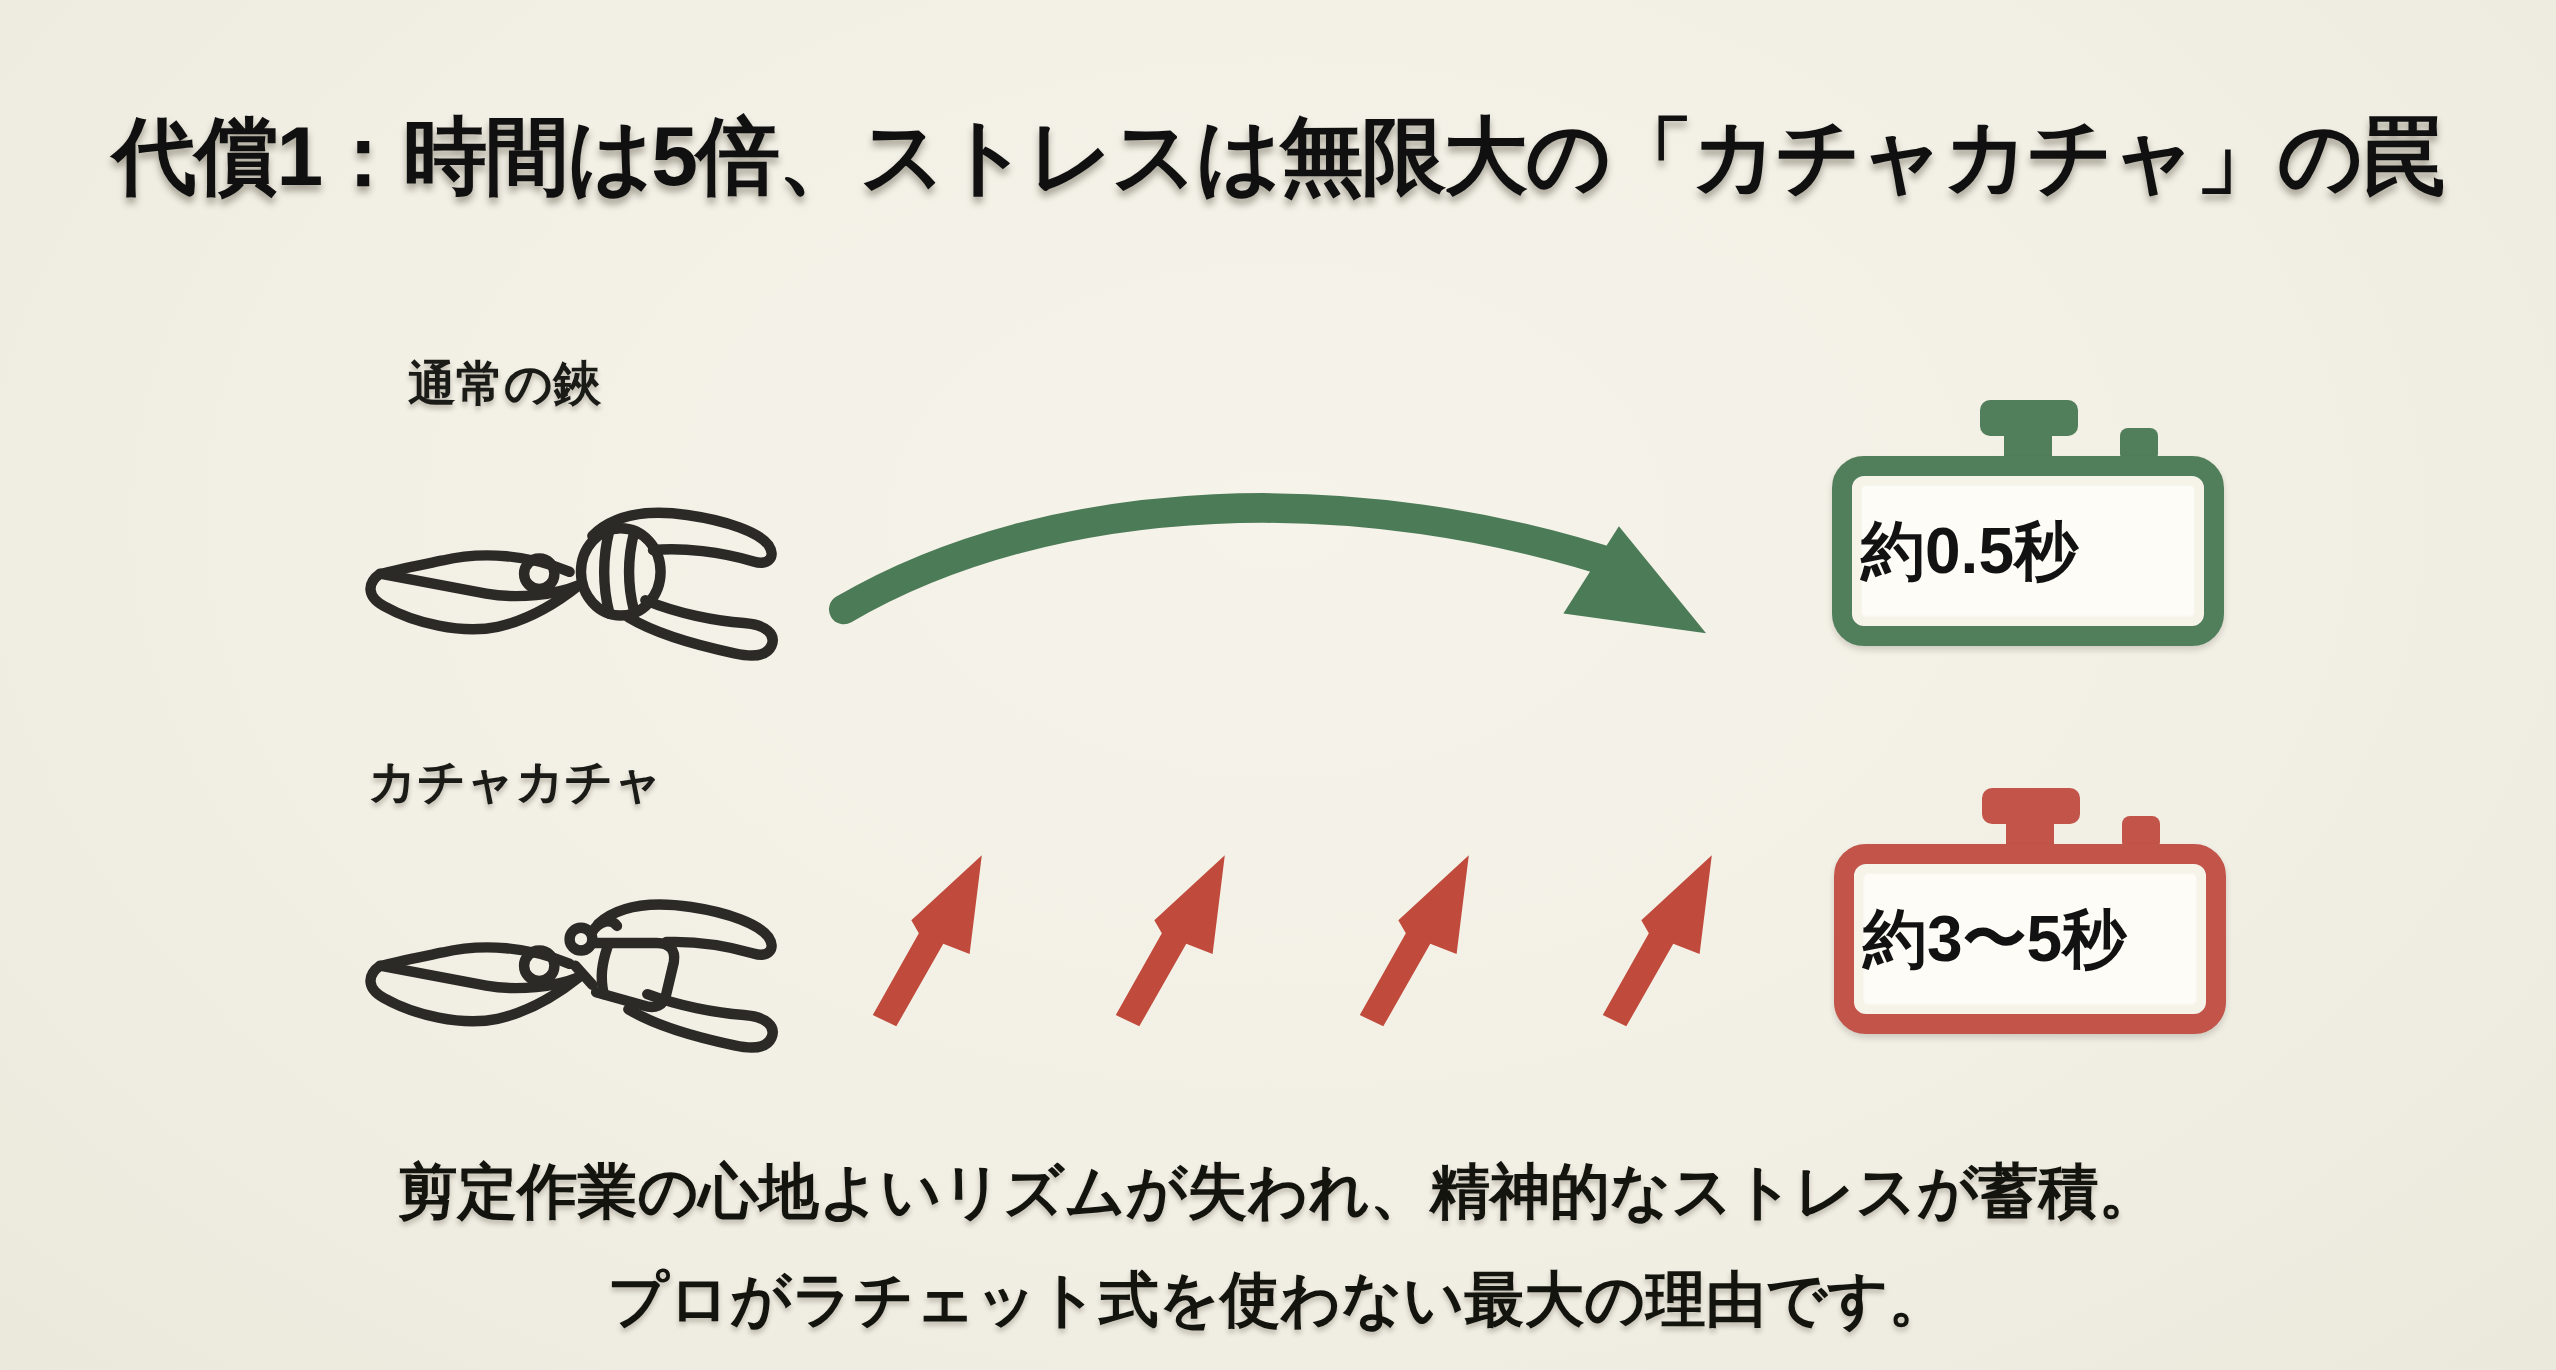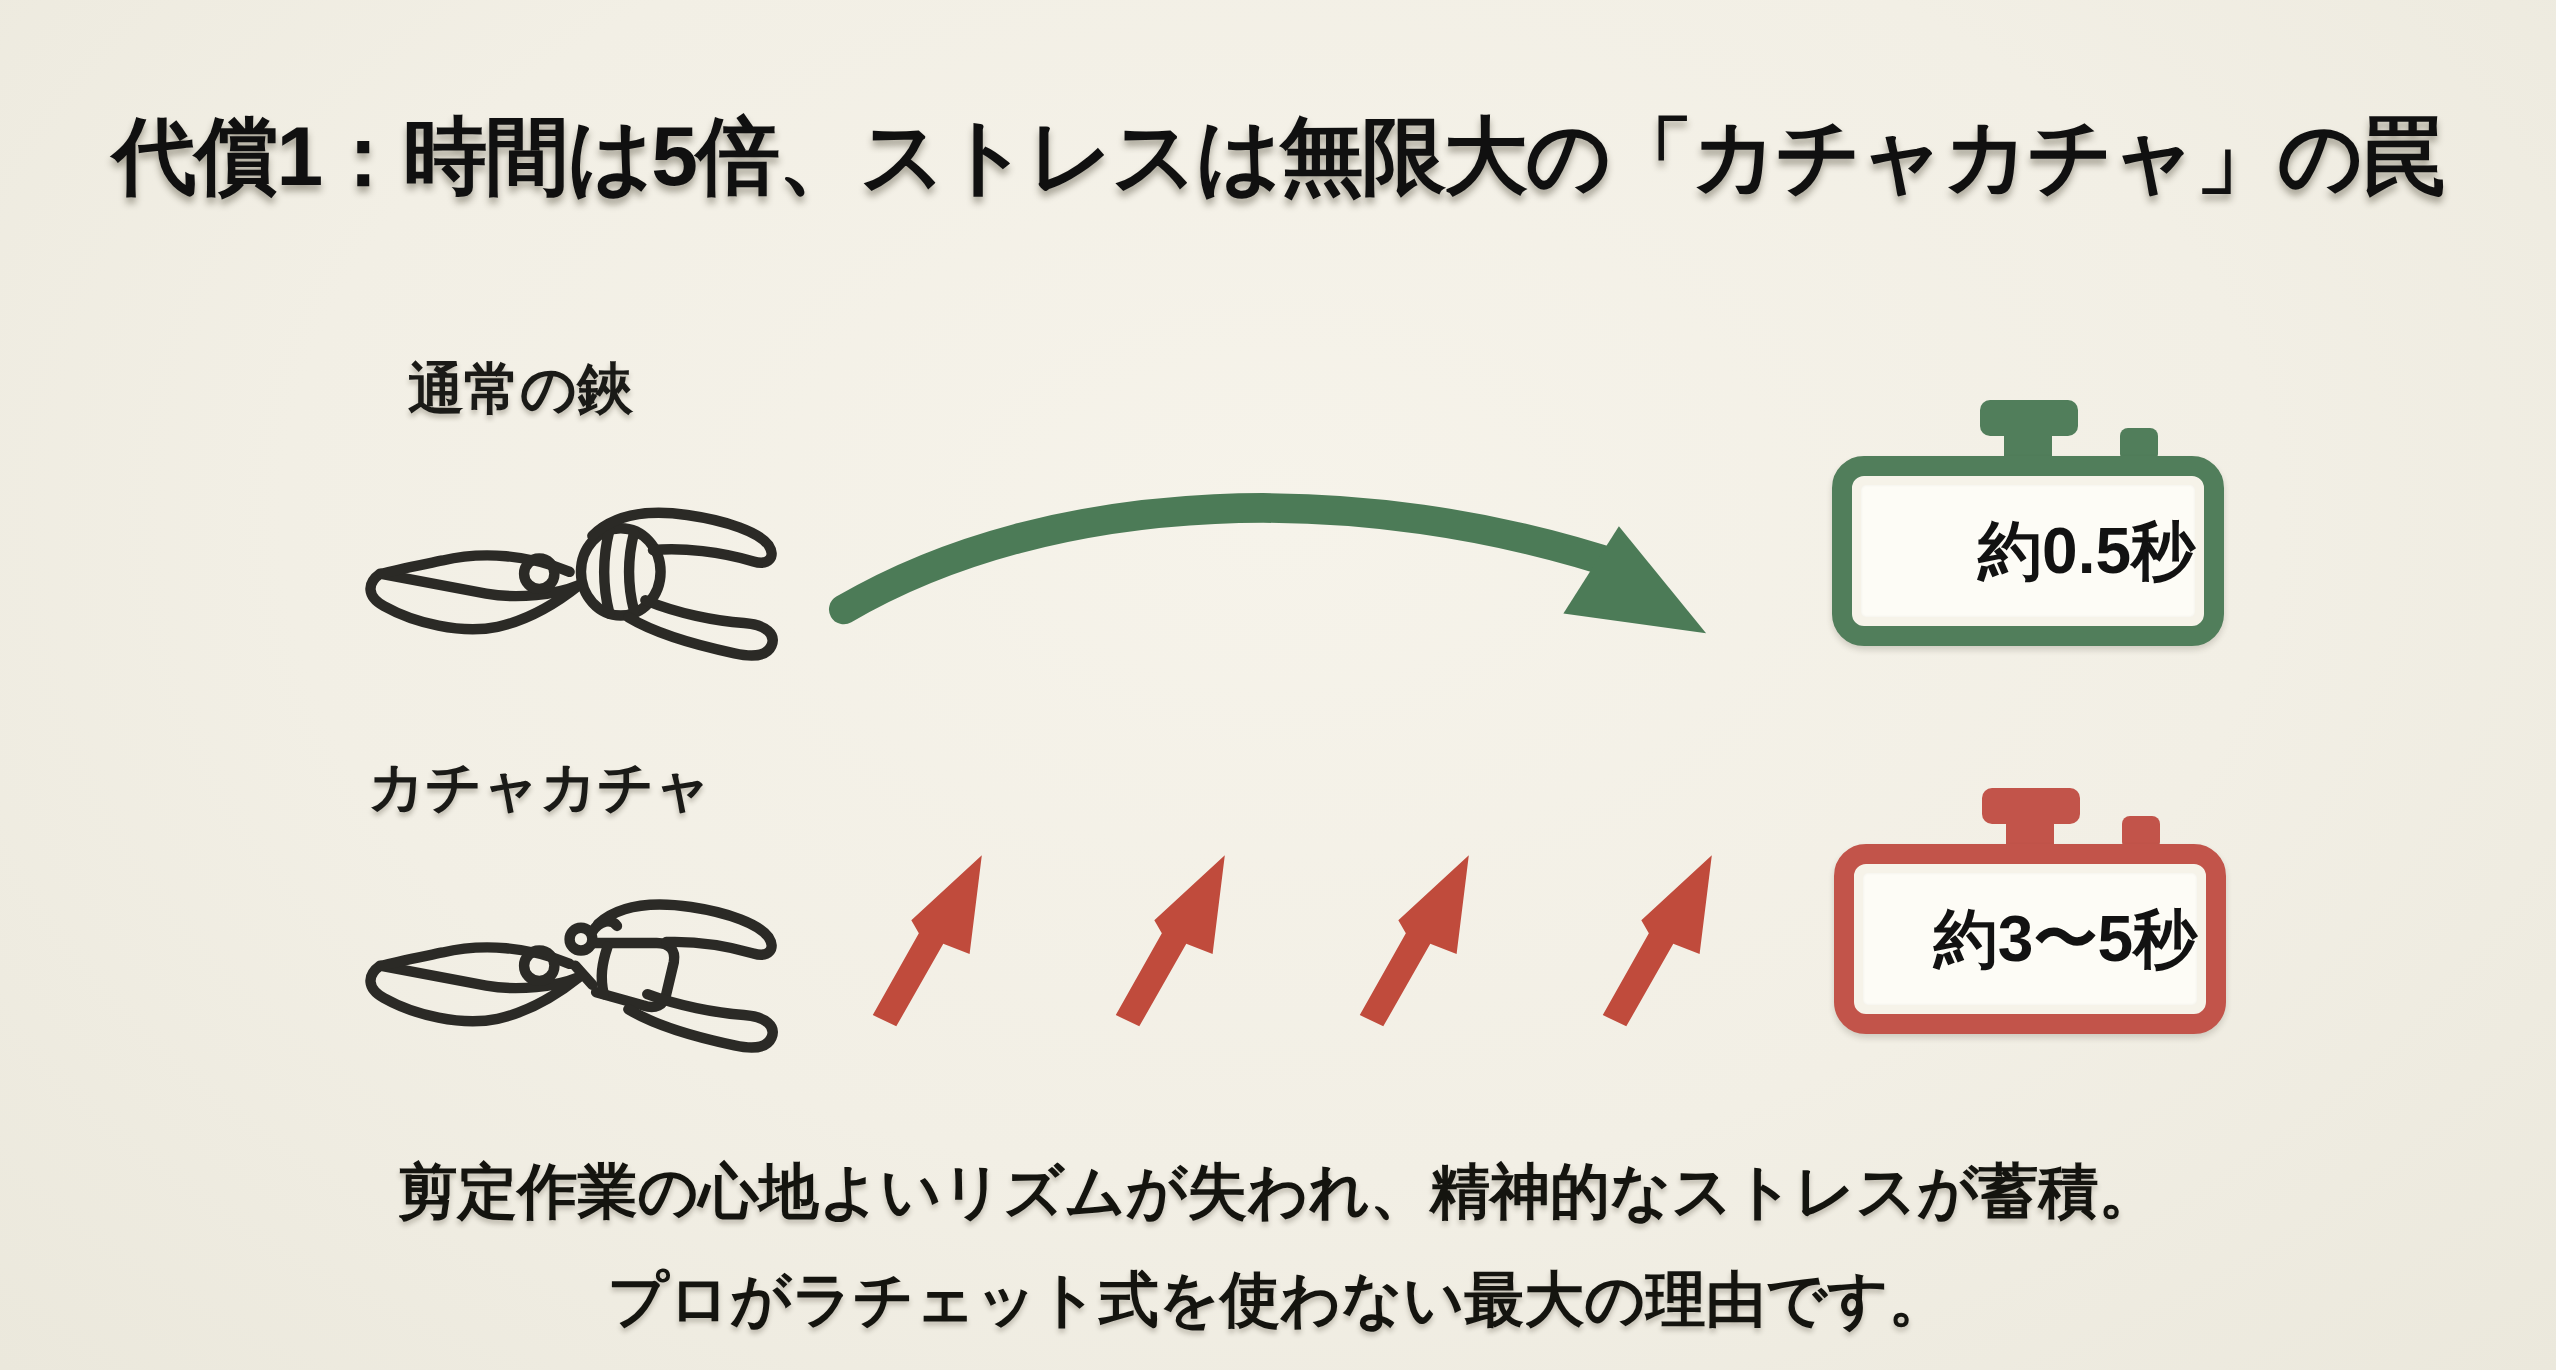--- a/index.html
+++ b/index.html
@@ -17,21 +17,21 @@
   .page-title{
     position:absolute;left:0;top:100px;width:100%;
     margin:0;text-align:center;
     font-size:84px;font-weight:900;letter-spacing:-2px;
     color:#101010;
     text-shadow:0 6px 7px rgba(50,44,26,0.38);
     white-space:nowrap;
   }
   .row-label{
     position:absolute;
-    font-size:56px;font-weight:800;color:#1a1a17;
+    font-size:48px;font-weight:800;color:#1a1a17;
     text-shadow:0 4px 5px rgba(50,44,26,0.28);
     white-space:nowrap;
   }
   .label-1{left:408px;top:352px;}
   .label-2{left:368px;top:750px;}
   .shears-svg{position:absolute;}
   .shears-1{left:338px;top:460px;width:448px;height:218px;}
   .shears-2{left:338px;top:852px;width:448px;height:218px;}
   .arrow-green-svg{position:absolute;left:826px;top:446px;width:892px;height:200px;}
   .step-arrows{
@@ -48,21 +48,21 @@
   .t-side{position:absolute;left:288px;top:28px;width:38px;height:34px;border-radius:8px;background:var(--c);}
   .t-face{
     position:absolute;left:0;top:56px;width:392px;height:190px;
     box-sizing:border-box;border:20px solid var(--c);border-radius:32px;
     background:#f6f3e9;
     box-shadow:0 4px 6px rgba(50,44,26,0.18);
     display:flex;
   }
   .t-inner{
     flex:1;margin:9px;background:#fdfcf6;border-radius:5px;
-    display:flex;align-items:center;justify-content:flex-end;
+    display:flex;align-items:center;justify-content:flex-start;
     box-shadow:inset 0 0 3px rgba(0,0,0,0.06);
   }
   .t-inner span{
     font-size:64px;font-weight:700;color:#121212;white-space:nowrap;
   }
   .footer-line{
     position:absolute;left:0;width:100%;margin:0;
     text-align:center;font-size:60px;font-weight:700;color:#14140f;
     text-shadow:0 4px 5px rgba(50,44,26,0.25);
     white-space:nowrap;

